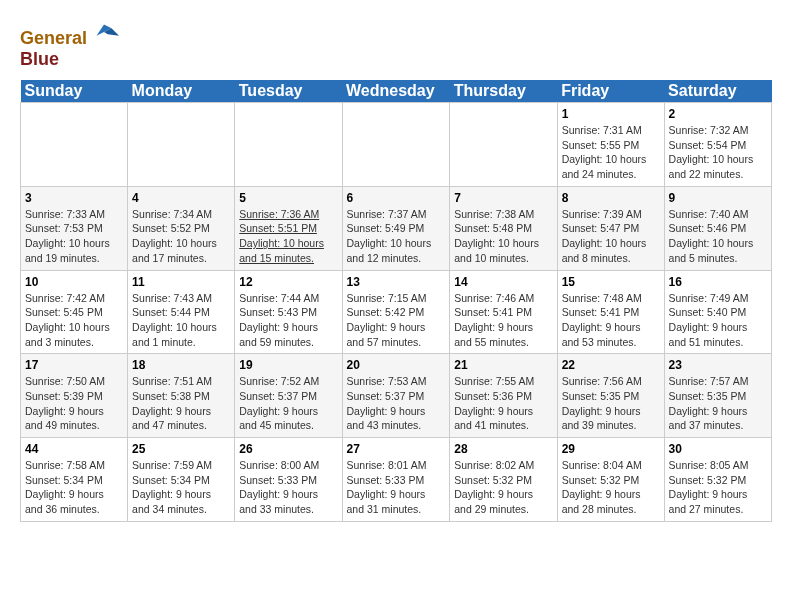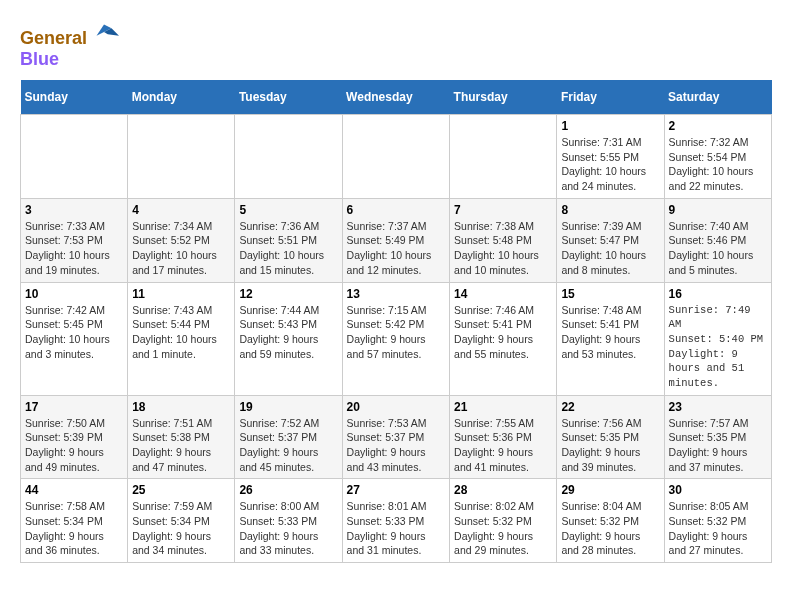--- a/index.html
+++ b/index.html
@@ -39,23 +39,23 @@
       color: #555;
     }
     .calendar {
       width: 100%;
       border-collapse: collapse;
       font-size: 11px;
     }
     .calendar thead th {
       background: #2970b8;
       color: #fff;
-      padding: 10px 4px;
+      padding: 2px 4px;
       text-align: left;
-      font-size: 12px;
+      font-size: 16px;
       font-weight: bold;
       margin-left: 6px;
     }
     .calendar tbody td {
       border: 1px solid #ccc;
       vertical-align: top;
       padding: 4px;
       width: 108px;
       min-height: 80px;
       background: #fff;
@@ -80,21 +80,21 @@
 </head>
 <body>
 
 <div class="header">
   <div class="logo">
     <div>
       <span style="font-size:18px;font-weight:bold;color:#a16207;">General</span><svg class="logo-icon" viewBox="0 0 40 30" xmlns="http://www.w3.org/2000/svg">
           <polygon points="10,20 20,5 30,10 20,15" fill="#2970b8"></polygon>
           <polygon points="20,15 30,10 40,20 25,18" fill="#1a5a9a"></polygon>
         </svg><br>
-      <span style="font-size:18px;font-weight:bold;color:#8b5cf6;">Blue</span>
+      <span style="font-size:18px;font-weight:bold;color:#7f1d1d;">Blue</span>
     </div>
   </div>
   <div class="title-block">
     <h1></h1>
     <h2></h2>
   </div>
 </div>
 
 <table class="calendar">
   <thead>
@@ -136,21 +136,21 @@
 Daylight: 10 hours and 19 minutes.</div>
         </td>
         <td>
           <div class="day-number">4</div>
           <div class="day-info" style="white-space: pre-line;">Sunrise: 7:34 AM
 Sunset: 5:52 PM
 Daylight: 10 hours and 17 minutes.</div>
         </td>
         <td>
           <div class="day-number">5</div>
-          <div class="day-info" style="white-space: pre-line;">Sunrise: 7:36 AM
+          <div class="day-info" style="white-space: pre-line; text-decoration: underline;">Sunrise: 7:36 AM
 Sunset: 5:51 PM
 Daylight: 10 hours and 15 minutes.</div>
         </td>
         <td>
           <div class="day-number">6</div>
           <div class="day-info" style="white-space: pre-line;">Sunrise: 7:37 AM
 Sunset: 5:49 PM
 Daylight: 10 hours and 12 minutes.</div>
         </td>
         <td>
@@ -204,21 +204,21 @@
 Daylight: 9 hours and 55 minutes.</div>
         </td>
         <td>
           <div class="day-number">15</div>
           <div class="day-info" style="white-space: pre-line;">Sunrise: 7:48 AM
 Sunset: 5:41 PM
 Daylight: 9 hours and 53 minutes.</div>
         </td>
         <td>
           <div class="day-number">16</div>
-          <div class="day-info" style="white-space: pre-line; font-family: Liberation Mono, monospace;">Sunrise: 7:49 AM
+          <div class="day-info" style="white-space: pre-line;">Sunrise: 7:49 AM
 Sunset: 5:40 PM
 Daylight: 9 hours and 51 minutes.</div>
         </td>
       </tr>
       <tr>
         <td>
           <div class="day-number">17</div>
           <div class="day-info" style="white-space: pre-line;">Sunrise: 7:50 AM
 Sunset: 5:39 PM
 Daylight: 9 hours and 49 minutes.</div>

